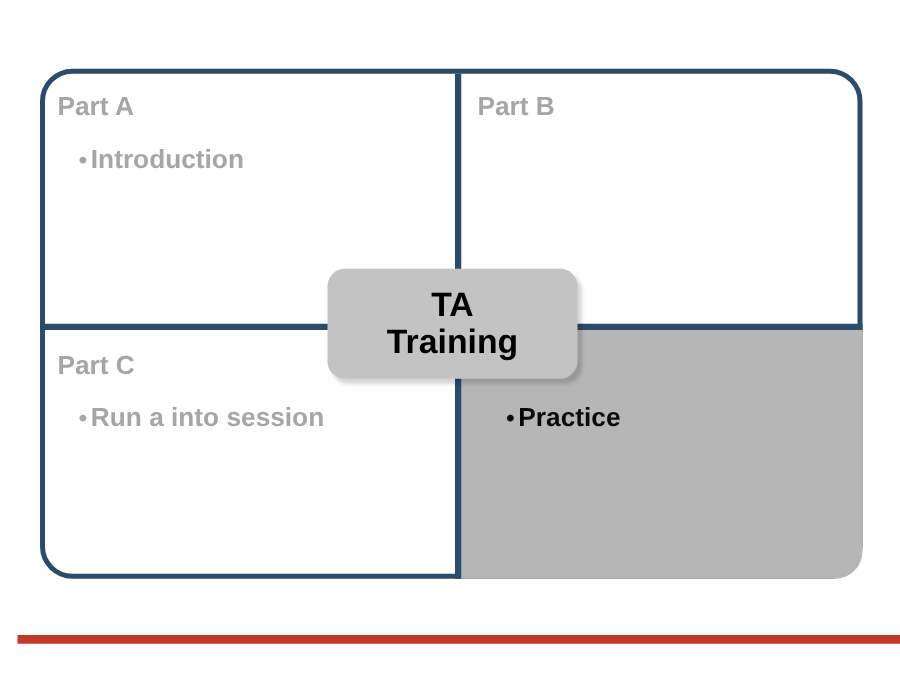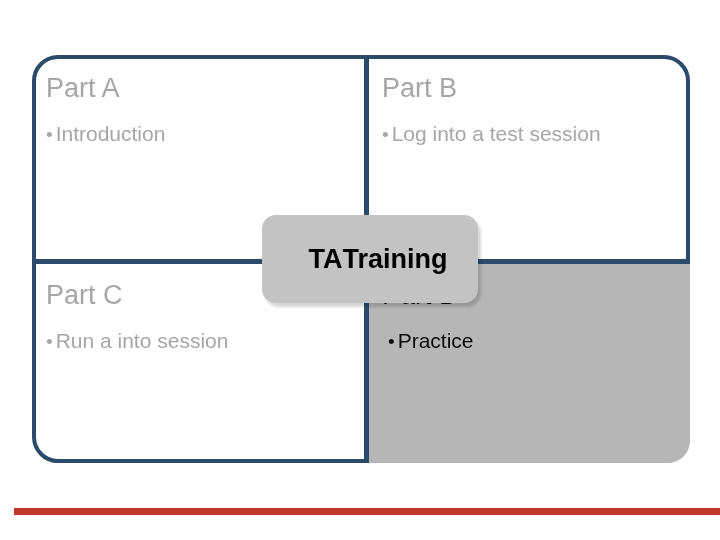--- a/index.html
+++ b/index.html
@@ -66,32 +66,32 @@
     position: absolute;
     z-index: 3;
     box-sizing: border-box;
   }
   #quadrant-a { left: 0px;   top: 0px;   width: 328px; height: 200px; padding: 16px 0 0 10px; }
   #quadrant-b { left: 333px; top: 0px;   width: 256px; height: 200px; padding: 16px 0 0 13px; }
   #quadrant-c { left: 0px;   top: 205px; width: 300px; height: 199px; padding: 18px 0 0 10px; }
   #quadrant-d { left: 333px; top: 205px; width: 290px; height: 199px; padding: 18px 0 0 13px; }
 
   .quad-title {
-    font-size: 27px;
-    font-weight: normal;
+    font-size: 21px;
+    font-weight: bold;
     line-height: 1.0;
     letter-spacing: 0px;
     margin: 0 0 20px 0;
     white-space: nowrap;
   }
   .quad-bullet {
     font-size: 21px;
-    font-weight: normal;
+    font-weight: bold;
     line-height: 1.1;
-    margin: 0;
+    margin: 17px;
     white-space: nowrap;
   }
   .quad-bullet .bullet-dot {
     font-size: 19px;
     padding-right: 3px;
   }
 
   
   .dim .quad-title { color: #a6a6a6; }
   .dim .quad-bullet { color: #a6a6a6; }
@@ -106,24 +106,23 @@
     position: absolute;
     left: 262px;
     top: 215px;
     width: 200px;
     height: 88px;
     background: #c3c3c3;
     border-radius: 14px;
     z-index: 6;
     box-shadow: 3px 4px 3px rgba(0,0,0,0.16);
     display: flex;
-    flex-direction: row;
+    flex-direction: column;
     align-items: center;
     justify-content: center;
-    padding-left: 16px;
   }
   #center-chip .chip-line {
     color: #000000;
     font-size: 27px;
     font-weight: bold;
     line-height: 1.07;
     text-align: center;
     white-space: nowrap;
   }
 
@@ -147,21 +146,20 @@
   <div id="vertical-divider"></div>
   <div id="horizontal-divider"></div>
 
   <div class="quadrant dim" id="quadrant-a">
     <div class="quad-title">Part A</div>
     <div class="quad-bullet"><span class="bullet-dot">•</span><span>Introduction</span></div>
   </div>
 
   <div class="quadrant dim" id="quadrant-b">
     <div class="quad-title">Part B</div>
-    <div class="quad-bullet"><span class="bullet-dot">•</span><span>Log into a test session</span></div>
   </div>
 
   <div class="quadrant dim" id="quadrant-c">
     <div class="quad-title">Part C</div>
     <div class="quad-bullet"><span class="bullet-dot">•</span><span>Run a into session</span></div>
   </div>
 
   <div class="quadrant active" id="quadrant-d">
     <div class="quad-title">Part D</div>
     <div class="quad-bullet"><span class="bullet-dot">•</span><span>Practice</span></div>

